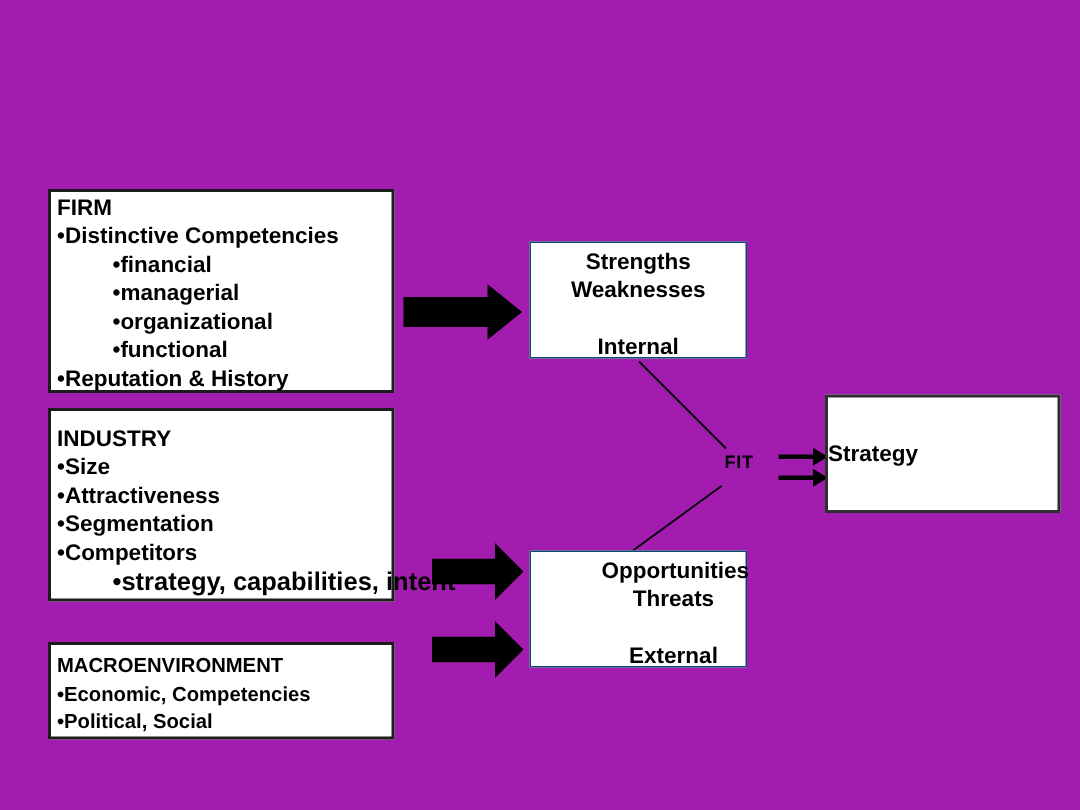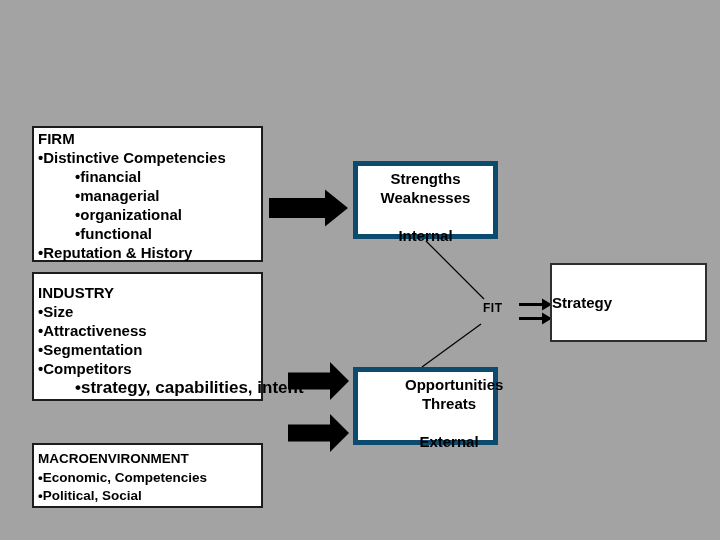--- a/index.html
+++ b/index.html
@@ -1,36 +1,36 @@
 <!DOCTYPE html>
 <html><head>
 <meta charset="utf-8">
 <style>
   html,body{margin:0;padding:0;background:#fff;}
   #canvas{
     position:relative;
     width:720px;height:540px;
-    background:#a3a3a3;
+    background:#a21caf;
     font-family:"Liberation Sans","DejaVu Sans",sans-serif;
     font-weight:bold;
     color:#000;
     overflow:hidden;
   }
   .box{position:absolute;box-sizing:border-box;background:#fff;}
 
   
   .src{border:2px solid #1c1c1c;font-size:15px;line-height:19px;}
   #firm-box{left:32px;top:126px;width:231px;height:136px;padding:1px 2px 0 4px;}
   #industry-box{left:32px;top:272px;width:231px;height:129px;padding:9px 2px 0 4px;}
-  #macro-box{left:32px;top:443px;width:231px;height:65px;padding:5px 2px 0 4px;font-size:13.5px;line-height:18.5px;}
+  #macro-box{left:32px;top:428px;width:231px;height:65px;padding:5px 2px 0 4px;font-size:13.5px;line-height:18.5px;}
   .lvl2{margin-left:37px;}
   .sub-small{font-size:17px;margin-left:37px;white-space:nowrap;}
 
   
-  .mid{border:5px solid #0c4a6e;font-size:15px;line-height:19px;text-align:center;padding-top:3px;}
+  .mid{border:1px solid #0c4a6e;font-size:15px;line-height:19px;text-align:center;padding-top:3px;}
   #internal-box{left:353px;top:161px;width:145px;height:78px;}
   #external-box{left:353px;top:367px;width:145px;height:78px;padding-left:47px;}
   .spacer{height:19px;}
 
   
   #strategy-box{
     left:550px;top:263px;width:157px;height:79px;
     border:2px solid #2e2e2e;
     display:flex;align-items:center;justify-content:flex-start;
     font-size:15px;

